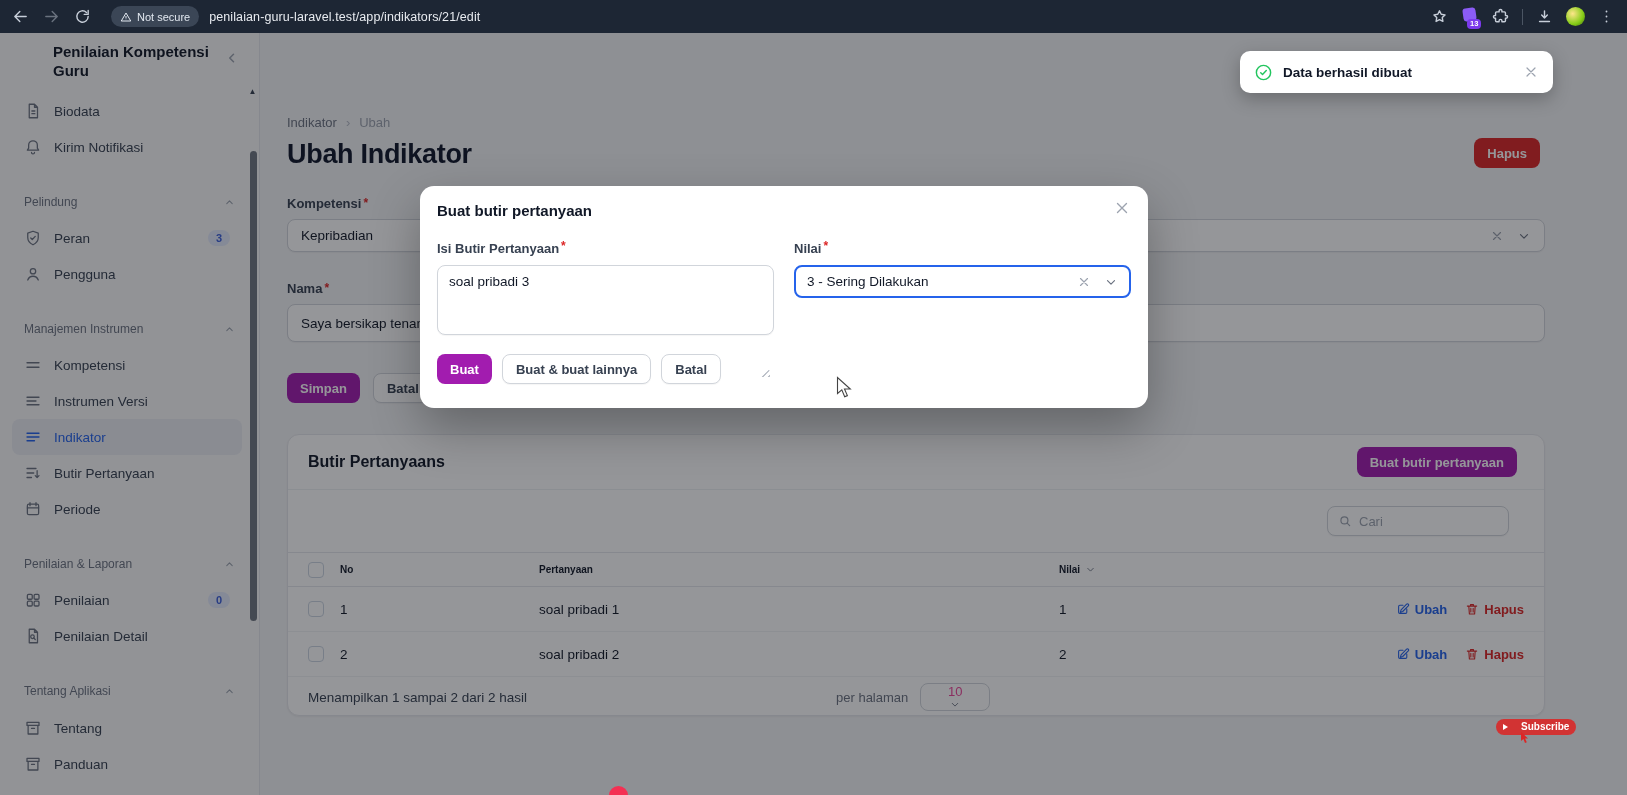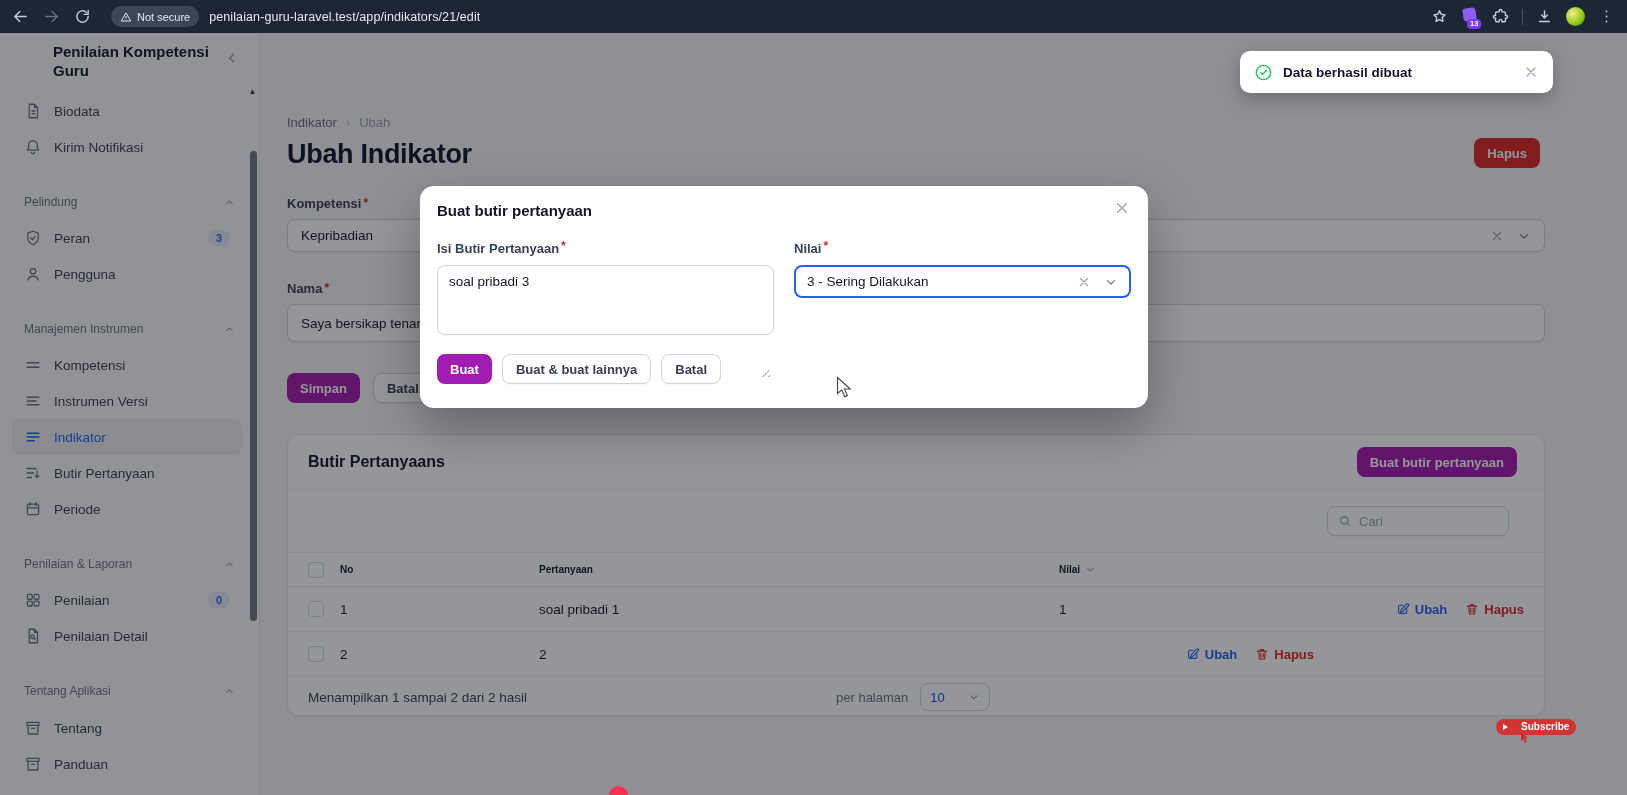--- a/index.html
+++ b/index.html
@@ -94,21 +94,21 @@
   .cb { width:16px; height:16px; border:1px solid #cbd5e1; border-radius:4px; background:#fff; }
   .acts { display:flex; justify-content:flex-end; gap:18px; font-size:13px; font-weight:600; }
   .act { display:inline-flex; align-items:center; gap:5px; }
   .act svg { width:14px; height:14px; fill:none; stroke-width:1.9; stroke-linecap:round; stroke-linejoin:round; }
   .act-edit { color:#2563eb; } .act-edit svg { stroke:#2563eb; }
   .act-del { color:#dc2626; } .act-del svg { stroke:#dc2626; }
   .rc-footer { position:absolute; top:242px; left:0; right:0; height:40px; display:flex; align-items:center; padding:0 20px;
     font-size:13.5px; color:#374151; }
   .per-page { position:absolute; left:548px; top:6px; display:flex; align-items:center; gap:12px; font-size:13px; color:#6b7280; }
   .pp-select { width:70px; height:28px; border:1px solid #d1d5db; border-radius:8px; background:#fff; display:flex; align-items:center;
-    padding:0 9px; color:#1d4ed8; font-weight:500; justify-content:space-between; }
+    padding:0 9px; color:#ec4899; font-weight:500; justify-content:space-between;flex-direction:column; }
 
   
   .overlay { position:absolute; inset:0; background:rgba(13,16,23,.44); z-index:30; }
   .modal { position:absolute; top:153px; left:420px; width:728px; height:222px; background:#fff; border-radius:14px; z-index:40;
     box-shadow:0 20px 50px rgba(0,0,0,.3); padding:16px 17px; }
   .modal-title { font-size:15px; font-weight:700; color:#111827; }
   .modal-close { position:absolute; top:13px; right:15px; width:20px; height:20px; }
   .modal-close svg { width:18px; height:18px; stroke:#9ca3af; fill:none; stroke-width:1.8; stroke-linecap:round; }
   .modal-grid { position:absolute; top:53px; left:17px; right:17px; display:grid; grid-template-columns:1fr 1fr; column-gap:20px; }
   .mfield textarea { margin-top:8px; width:100%; height:70px; border:1px solid #d1d5db; border-radius:8px; resize:none;
@@ -390,20 +390,21 @@
                   <path d="M4 7h16M9.5 7V4.5h5V7M6.5 7l1 13.5h9l1-13.5M10 11v6M14 11v6"></path>
                 </svg>
               <span>Hapus</span>
             </span>
           </span>
         </div>
 
         <div class="rc-row row-2 tgrid">
           <span class="cb"></span>
           <span>2</span>
+          <span>soal pribadi 2</span>
           <span>2</span>
           <span class="acts">
             <span class="act act-edit">
               <svg viewBox="0 0 24 24">
                   <path d="M12 5.5H6.5a2 2 0 0 0-2 2v10a2 2 0 0 0 2 2h10a2 2 0 0 0 2-2V12M18.2 3.8a2 2 0 0 1 2.9 2.9L11.5 16.3 7.5 17.5l1.2-4z"></path>
                 </svg>
               <span>Ubah</span>
             </span>
             <span class="act act-del">
               <svg viewBox="0 0 24 24">

